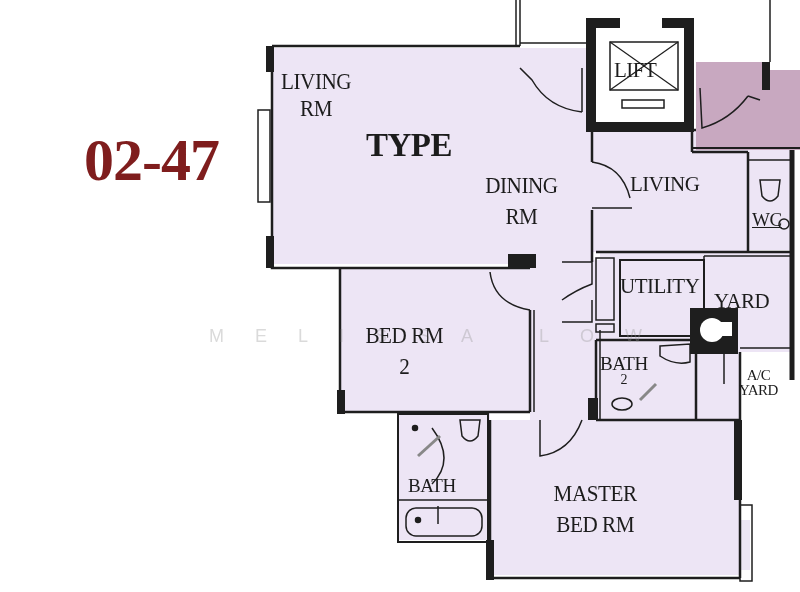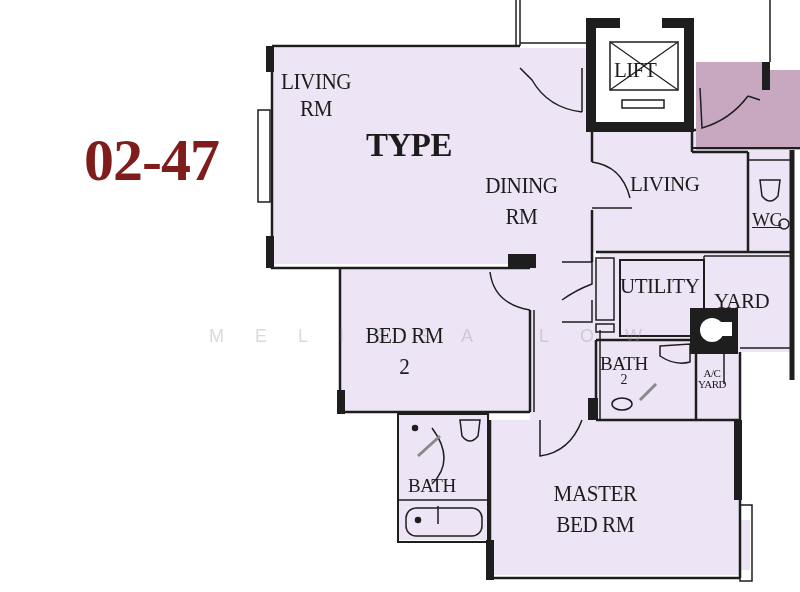--- a/index.html
+++ b/index.html
@@ -173,21 +173,21 @@
 <div class="lbl room" style="left:362px; top:324px;">
   <div>BED RM</div>
   <div style="margin-top:8px;">2</div>
 </div>
 
 <div class="lbl tiny" style="left:600px; top:354px;">
   <div>BATH</div>
   <div style="font-size:14px;">2</div>
 </div>
 
-<div class="lbl" style="left:698px; top:368px; font-size:11px;">
+<div class="lbl" style="left:698px; top:368px; font-size:15px;padding-left:41px;">
   <div>A/C</div>
   <div>YARD</div>
 </div>
 
 <div class="lbl tiny" style="left:408px; top:476px;">BATH</div>
 
 <div class="lbl room" style="left:550px; top:482px;">
   <div>MASTER</div>
   <div style="margin-top:8px;">BED RM</div>
 </div>

